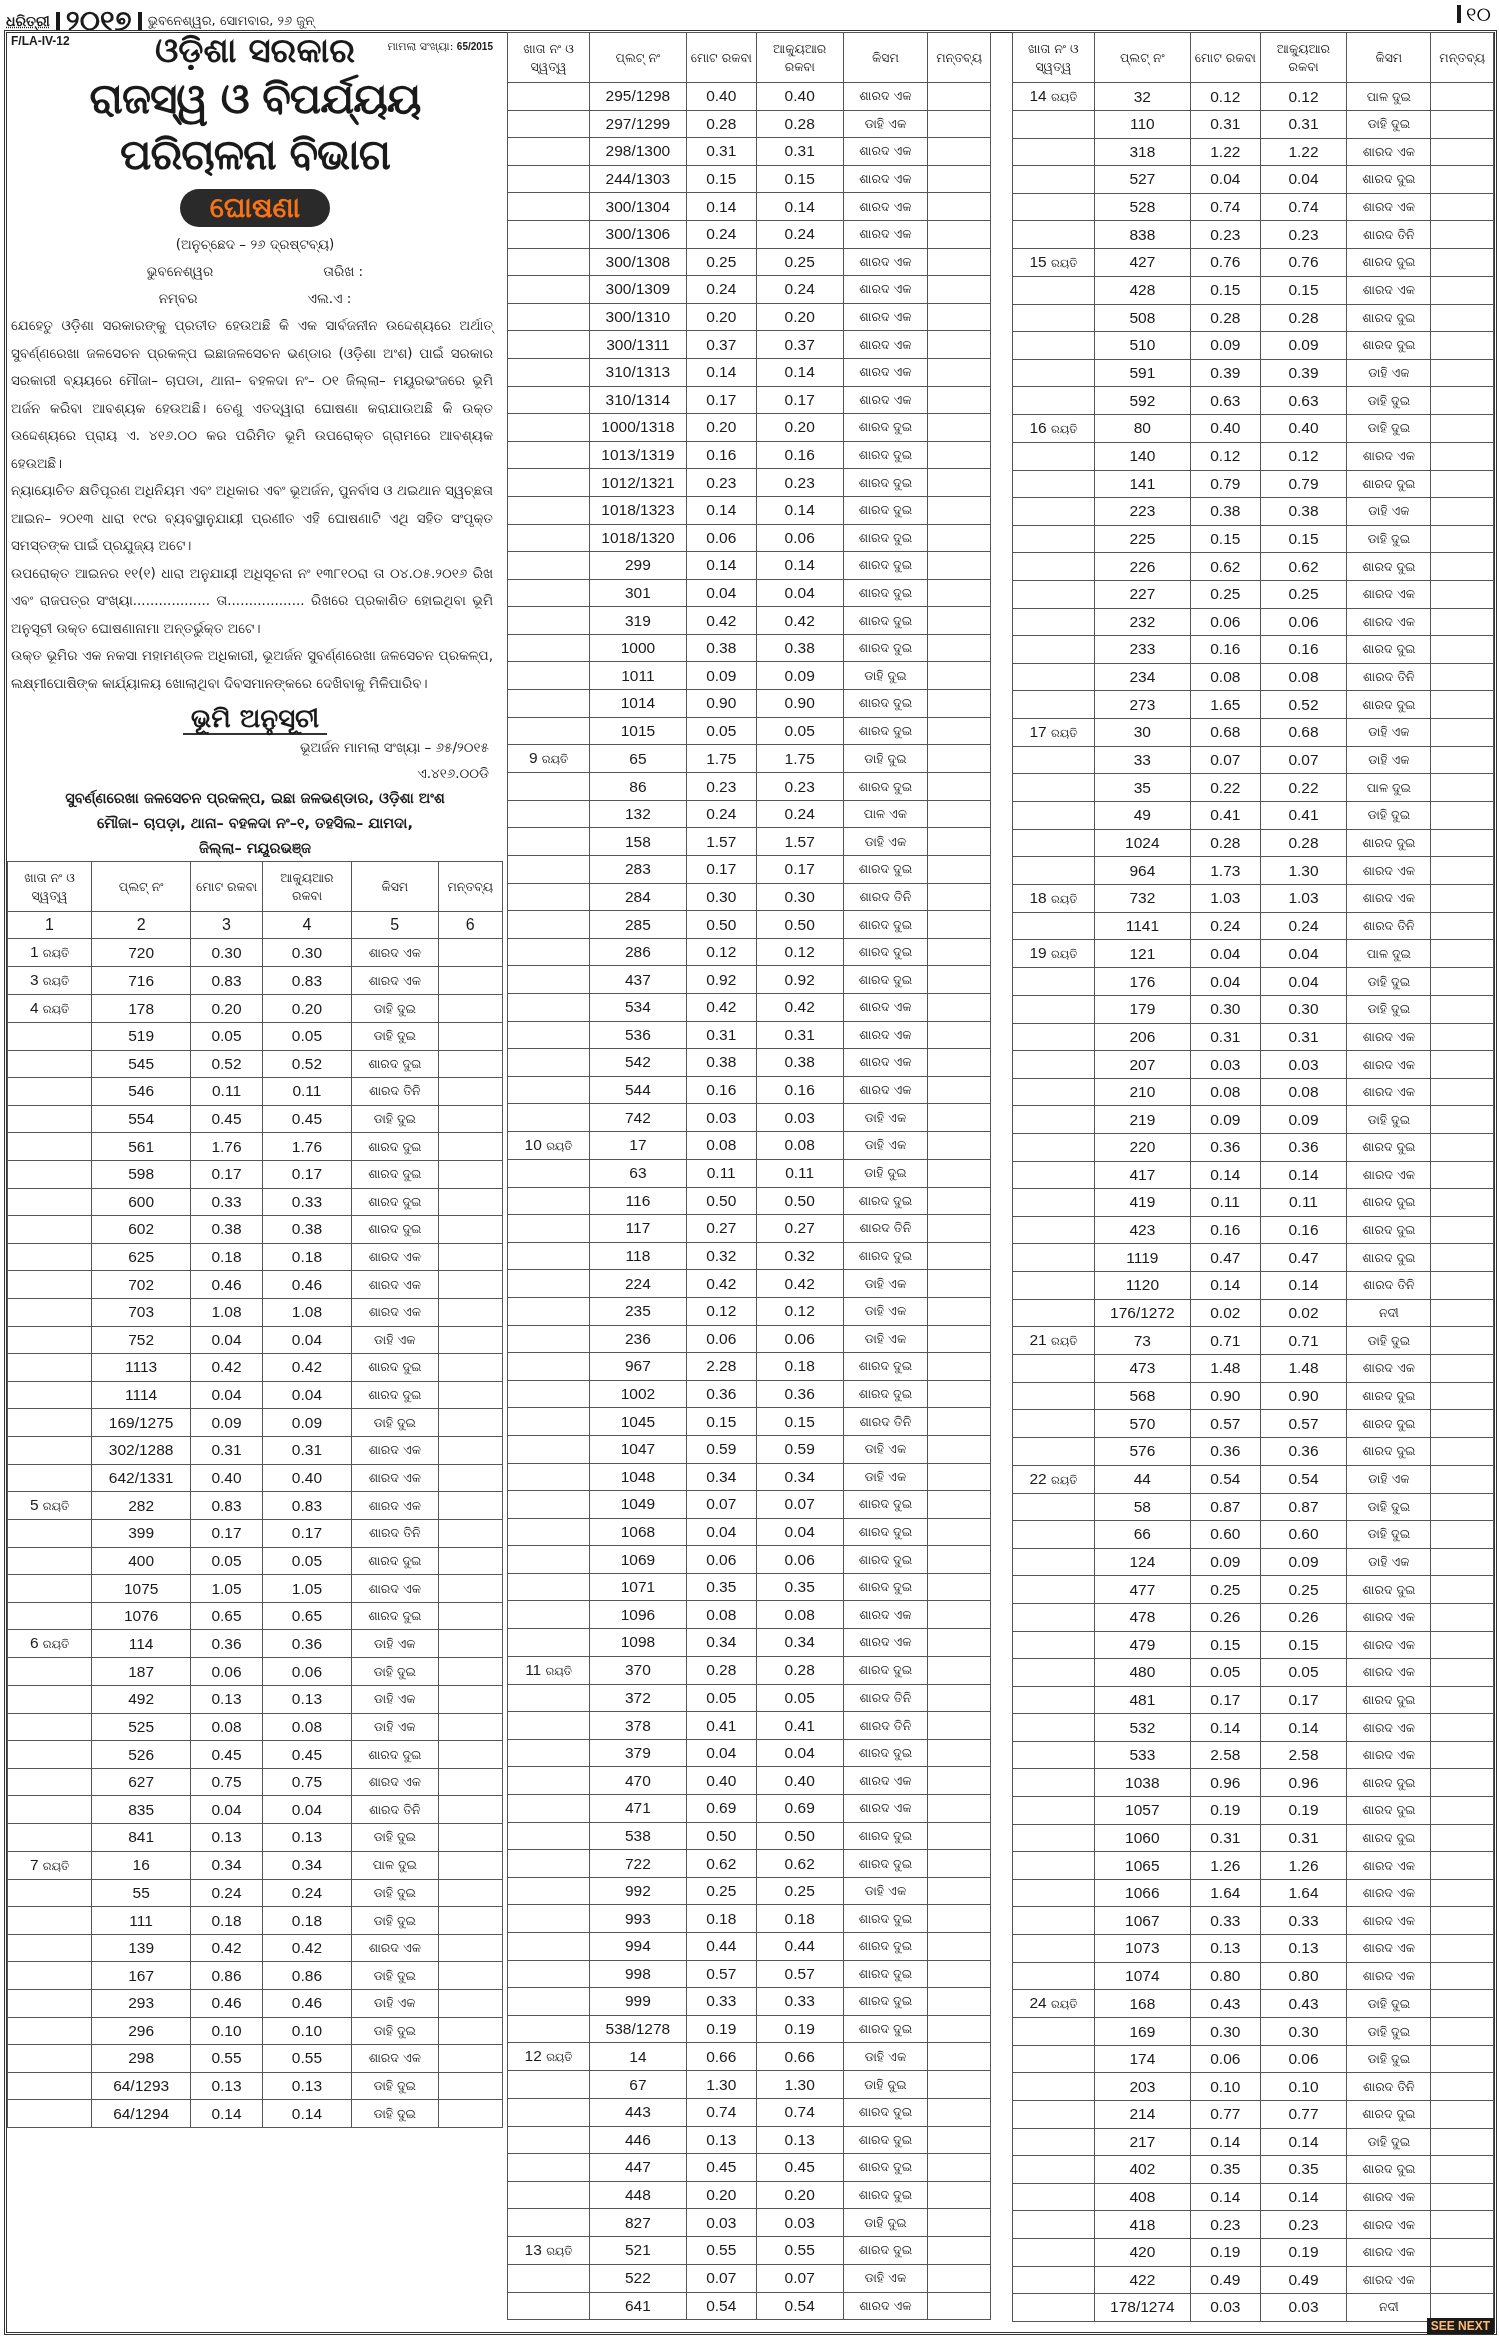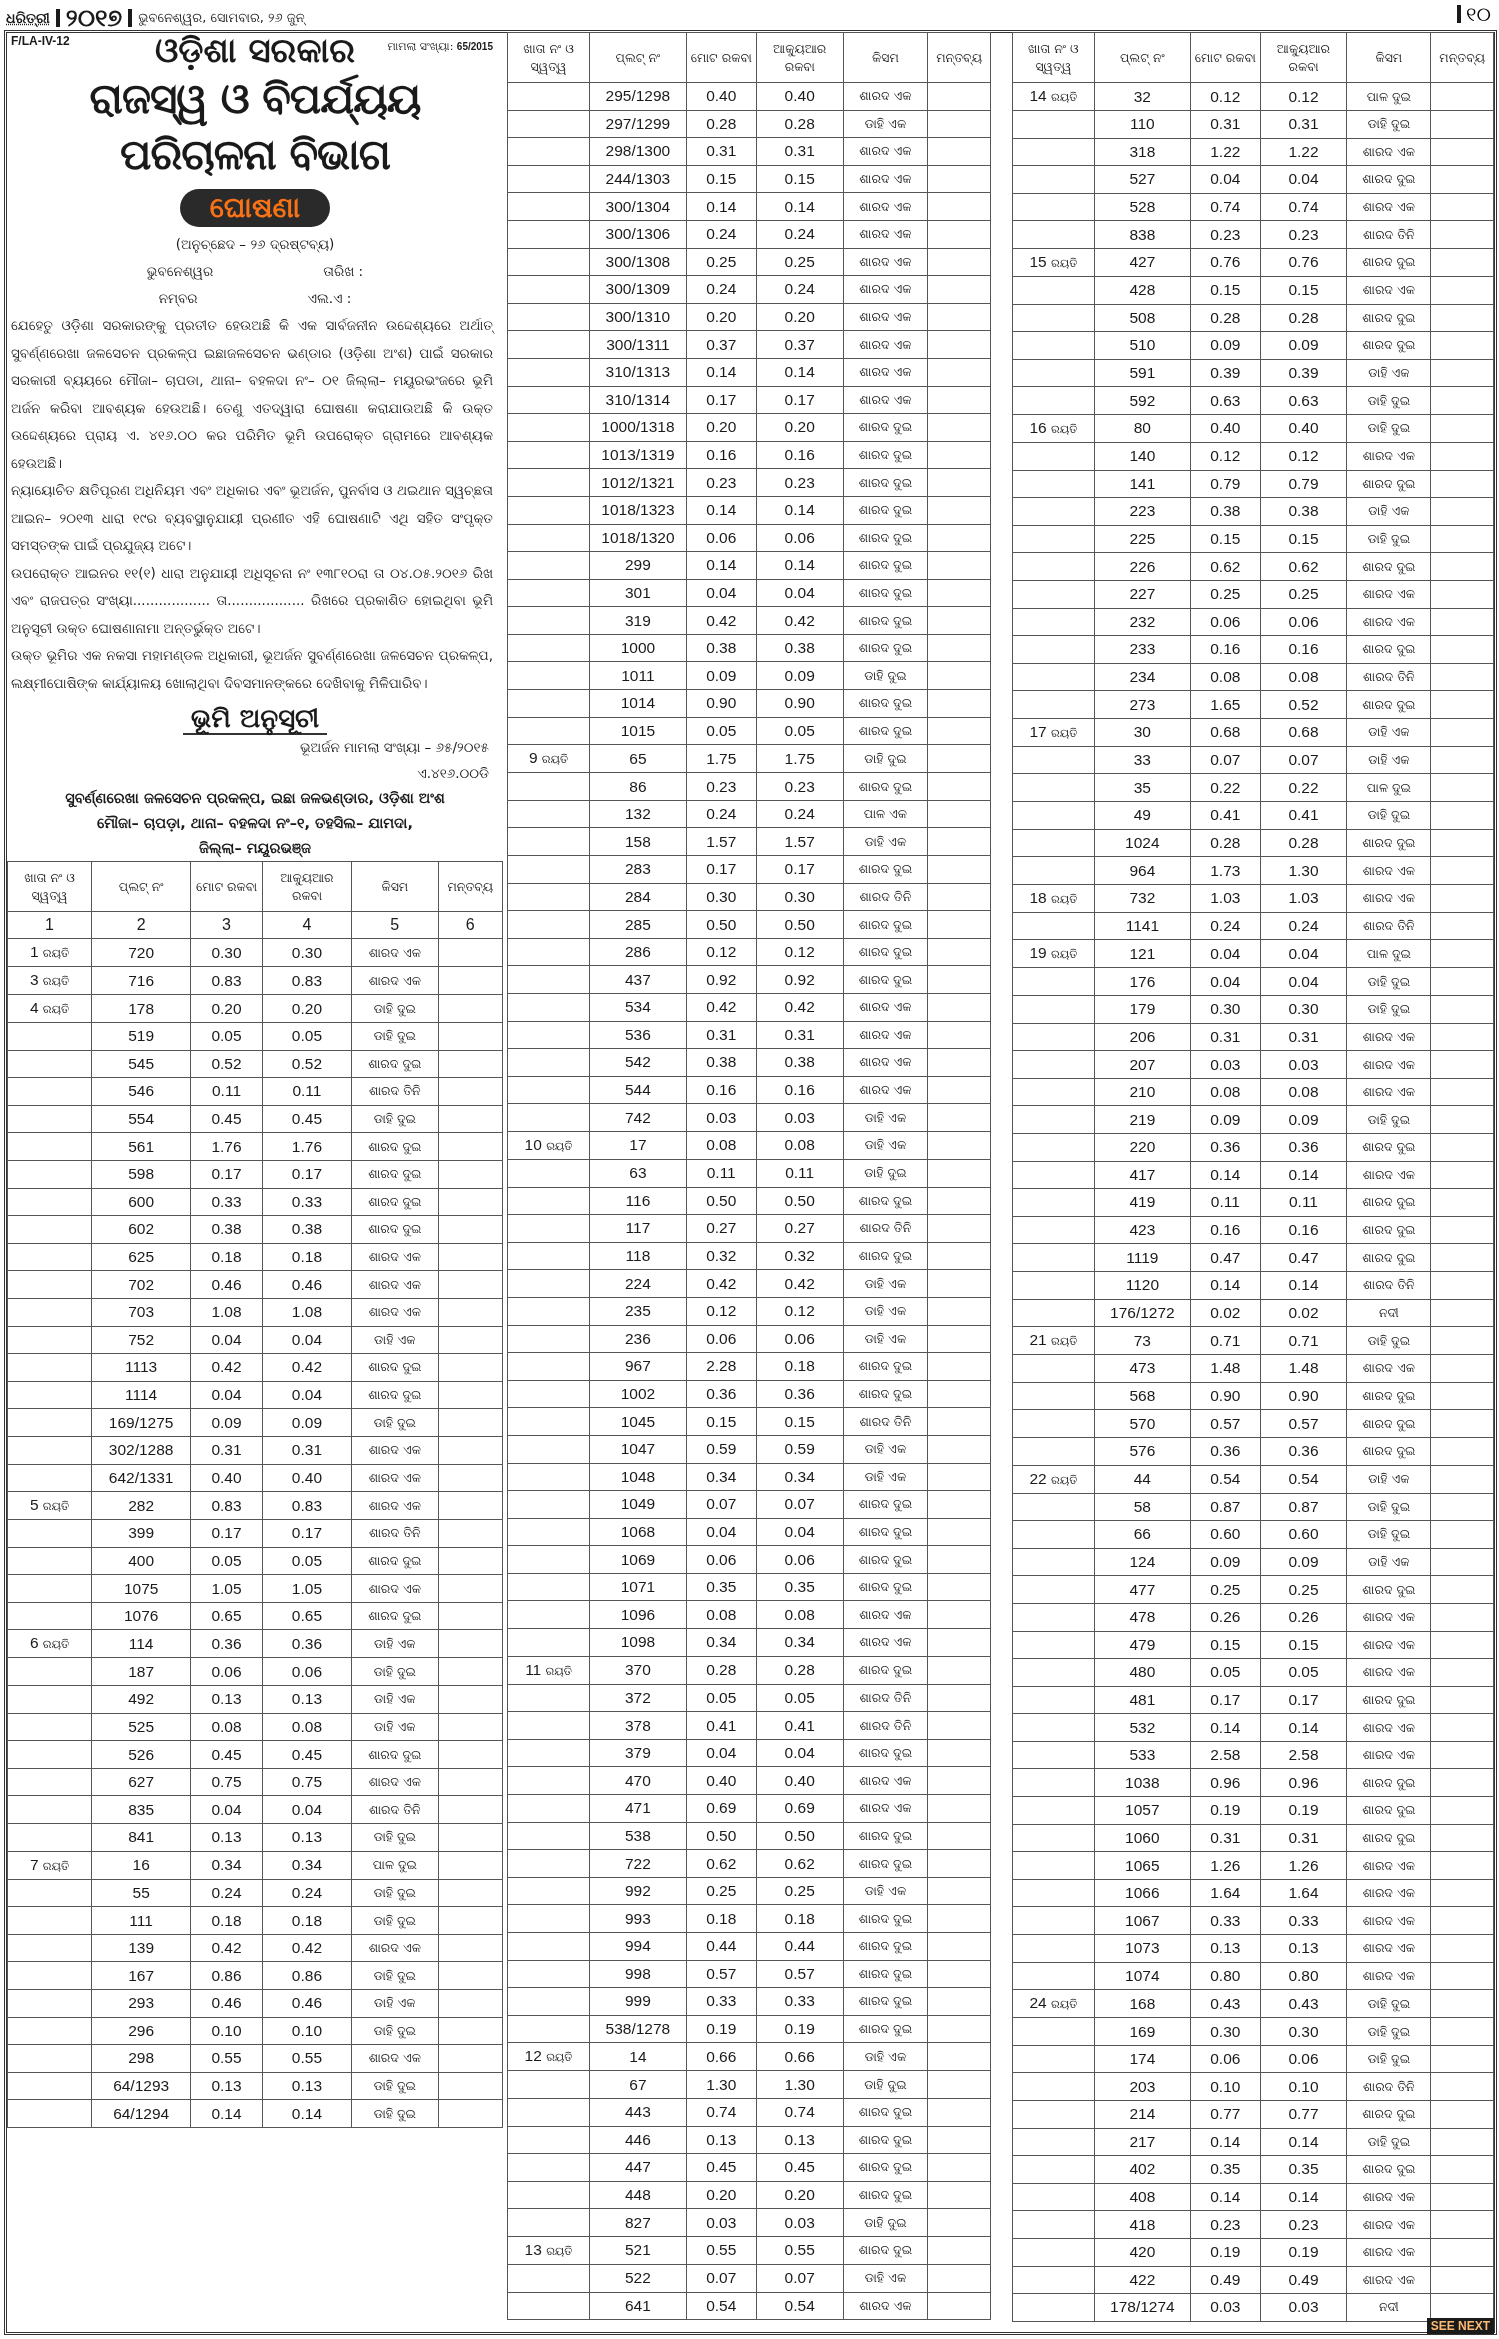--- a/index.html
+++ b/index.html
@@ -2,21 +2,21 @@
 <html><head>
 <meta charset="utf-8">
 <style>
   * { box-sizing: border-box; margin: 0; padding: 0; }
   html, body { width: 1499px; height: 2339px; background: #fff; overflow: hidden; }
   body { font-family: "DejaVu Sans", sans-serif; color: #1a1a1a; position: relative; }
   .topbar { position: absolute; left: 0; top: 0; width: 1499px; height: 28px; font-size: 14px; }
   .topbar .left { position: absolute; left: 6px; top: 4px; display: flex; align-items: center; gap: 6px; }
   .topbar .paper { font-weight: bold; text-decoration: underline dotted; font-size: 14px; }
   .topbar .sep { display: inline-block; width: 4px; height: 18px; background: #1a1a1a; }
-  .topbar .year { font-weight: bold; font-size: 24px; }
+  .topbar .year { font-weight: bold; font-size: 28px; }
   .topbar .date { font-size: 13px; }
   .topbar .pageno { position: absolute; right: 8px; top: 2px; font-size: 20px; color: #000000; display: flex; align-items: center; gap: 5px; }
   .outer { position: absolute; left: 4px; top: 30px; width: 1493px; height: 2305px; border: 3px double #333; }
   .col { position: absolute; top: 30px; }
   .col1 { left: 7px; width: 496px; }
   .col2 { left: 507px; width: 484px; }
   .col3 { left: 1012px; width: 482px; }
   .hdr { position: relative; text-align: center; }
   .code { position: absolute; left: 4px; top: 4px; font-family: "Liberation Sans", sans-serif; font-weight: bold; font-size: 12px; }
   .case { position: absolute; right: 10px; top: 10px; font-size: 11px; }

